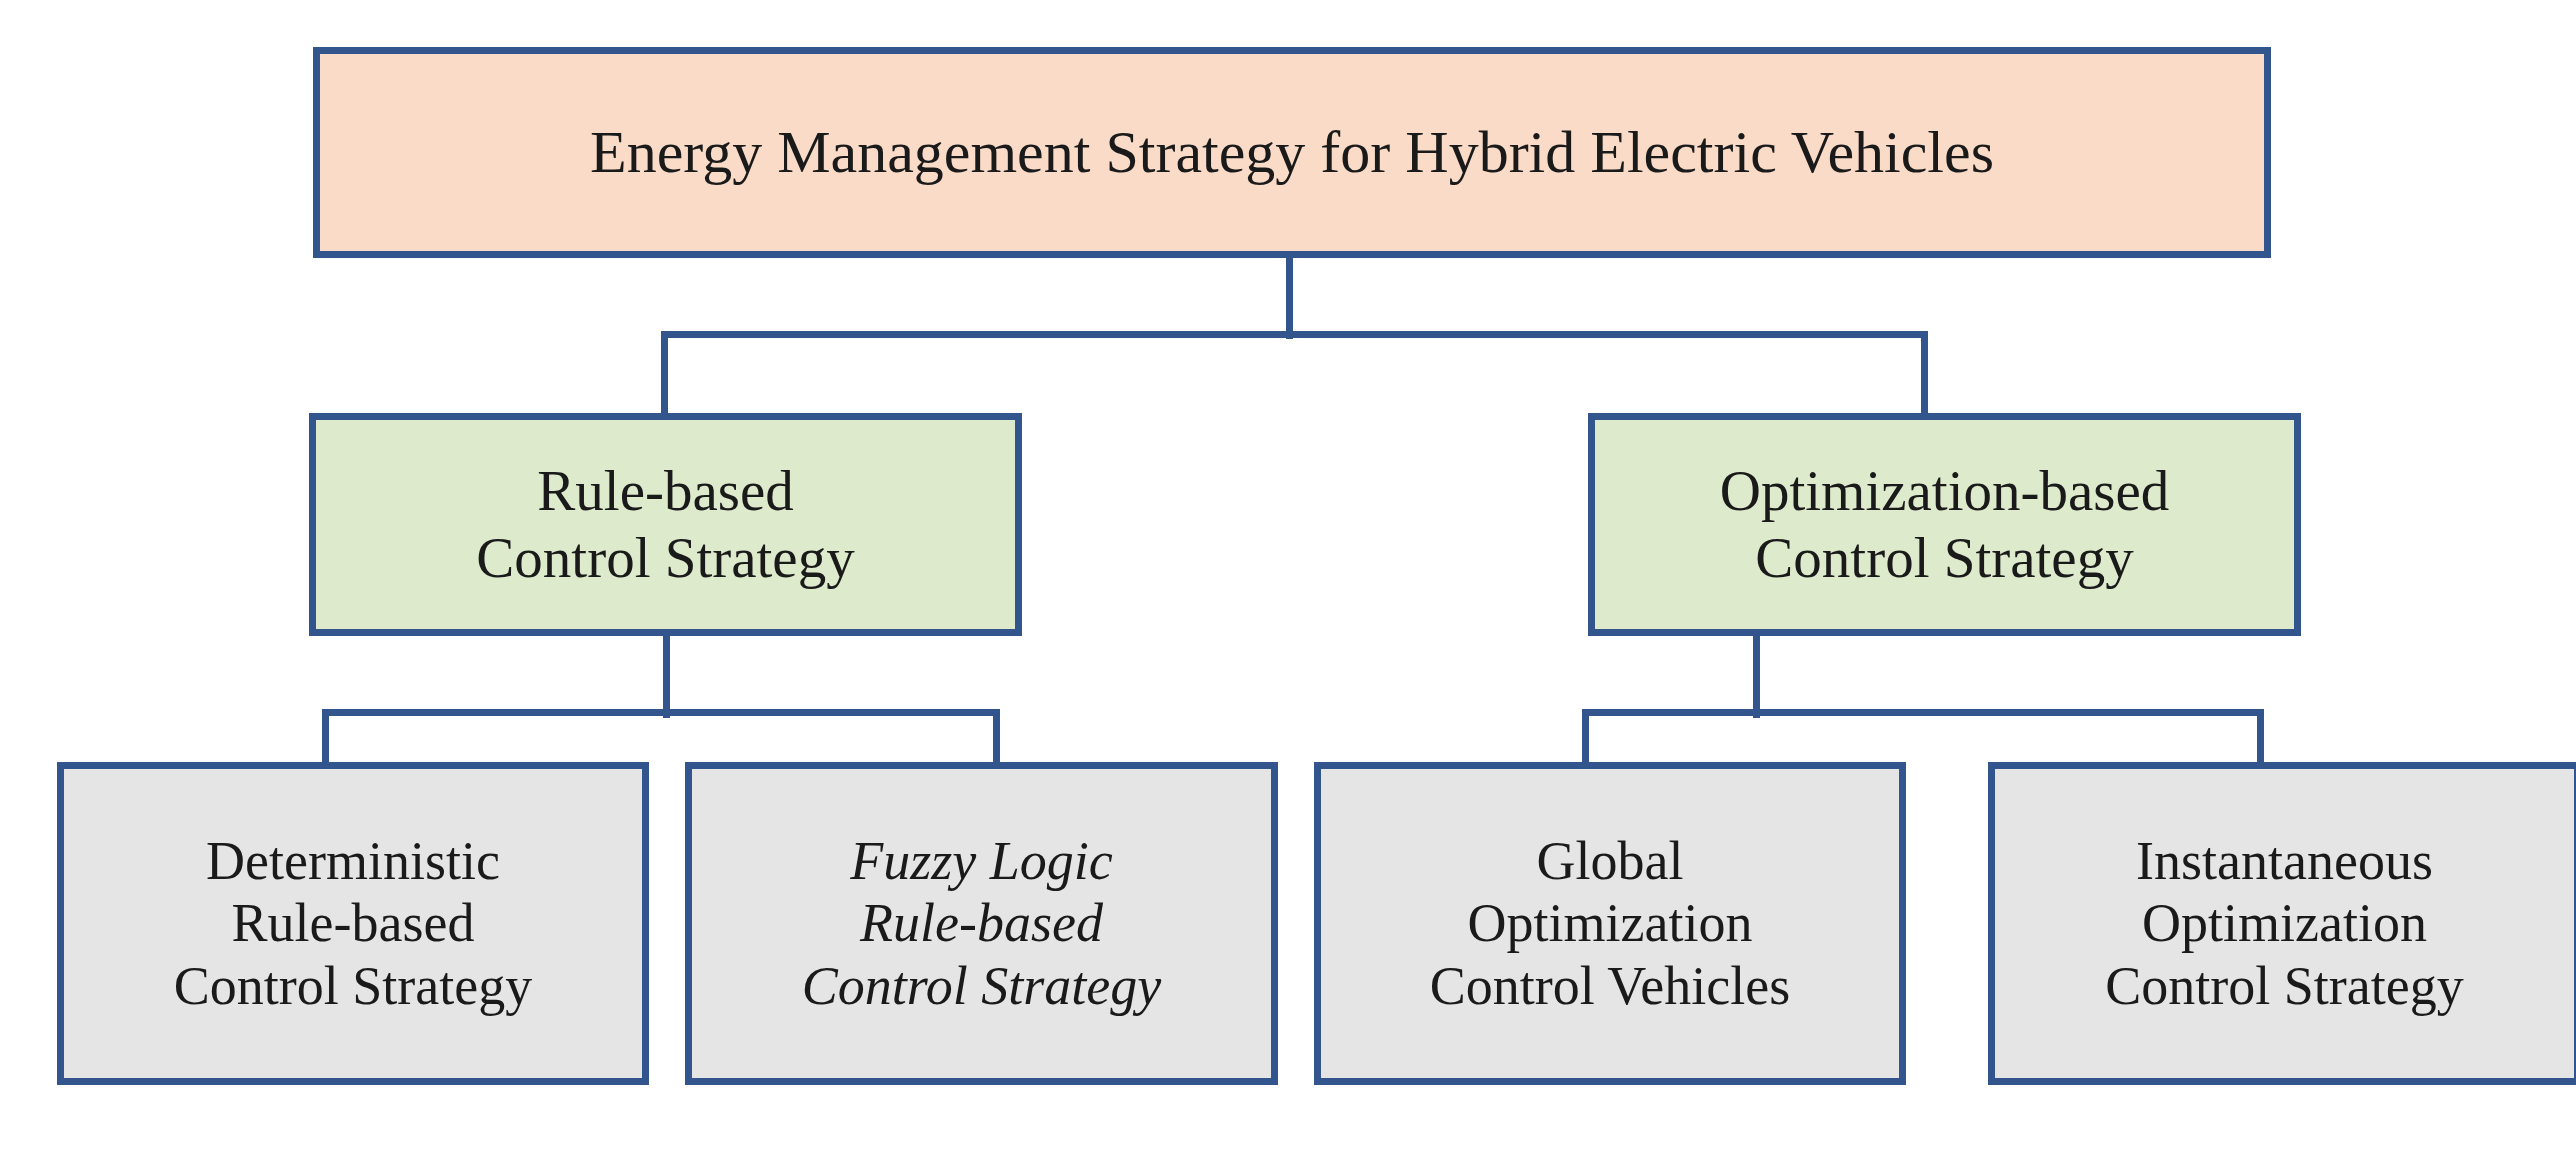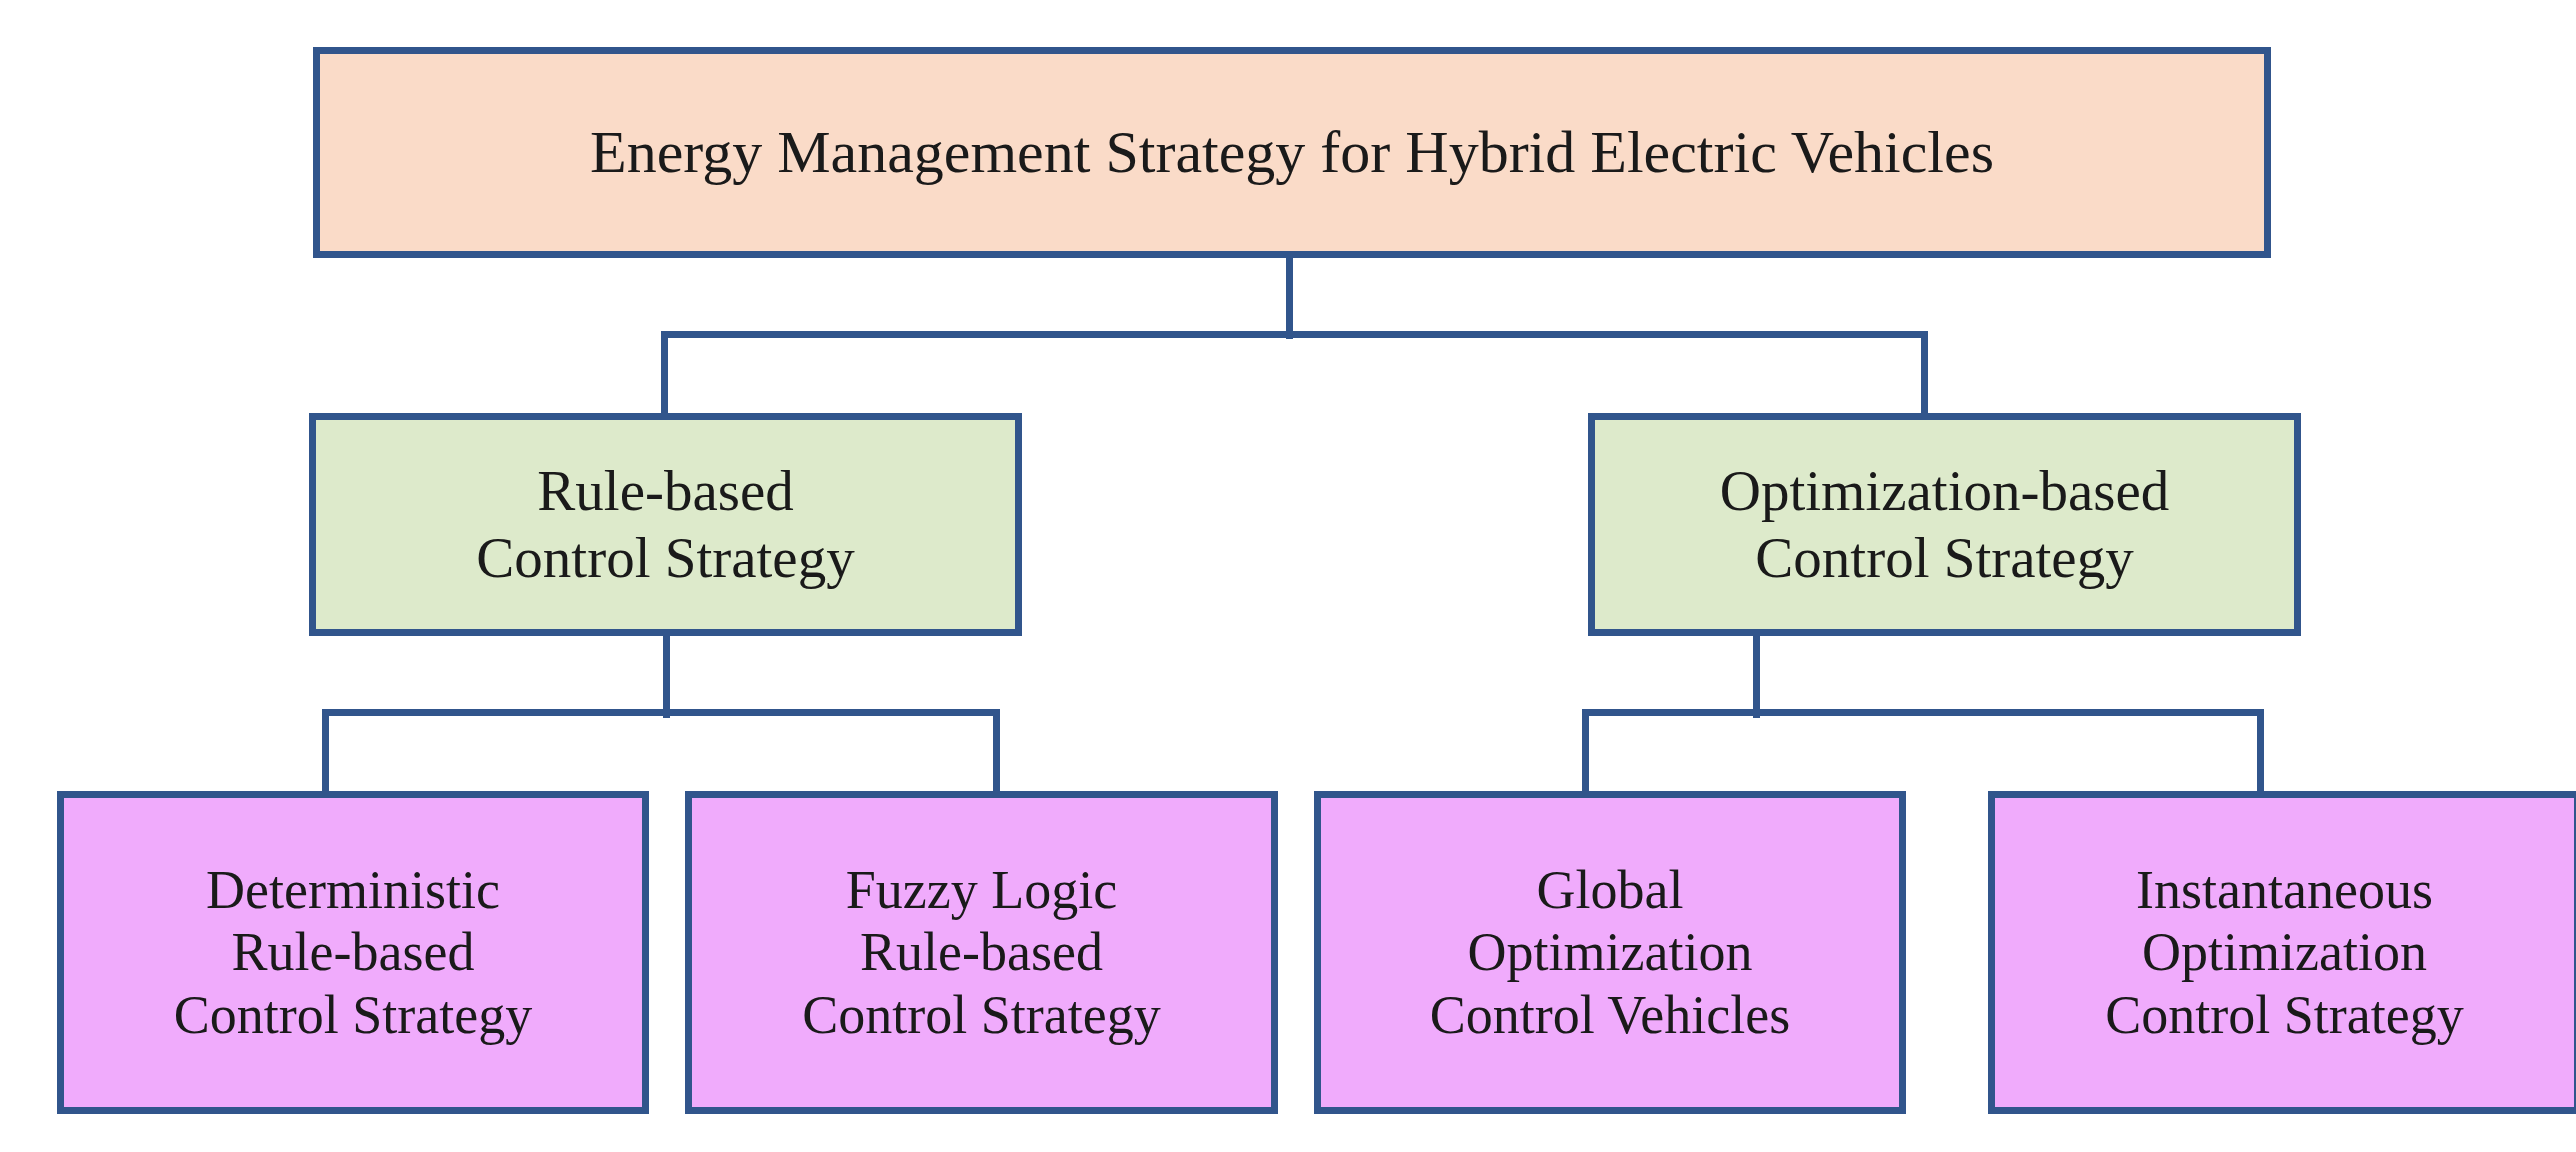--- a/index.html
+++ b/index.html
@@ -54,26 +54,26 @@
     height: 223px;
     background: #DDEACB;
   }
   #node-rule-based  { left: 309px;  width: 713px; }
   #node-optimization{ left: 1588px; width: 713px; align-items: center; }
   .node-category .node-label {
     font-size: 57px;
   }
   
   .node-leaf {
-    top: 791px;
+    top: 762px;
     height: 323px;
-    background: #f0abfc;
+    background: #e5e5e5;
   }
   #node-deterministic { left: 57px;   width: 592px; }
-  #node-fuzzy-logic   { left: 685px;  width: 593px; }
+  #node-fuzzy-logic   { left: 685px;  width: 593px; font-style: italic; }
   #node-global        { left: 1314px; width: 592px; }
   #node-instantaneous { left: 1944px; width: 593px; margin-left: 44px; }
   .node-leaf .node-label {
     font-size: 54px;
   }
   
   .conn {
     position: absolute;
     background: #31558C;
     z-index: 1;

